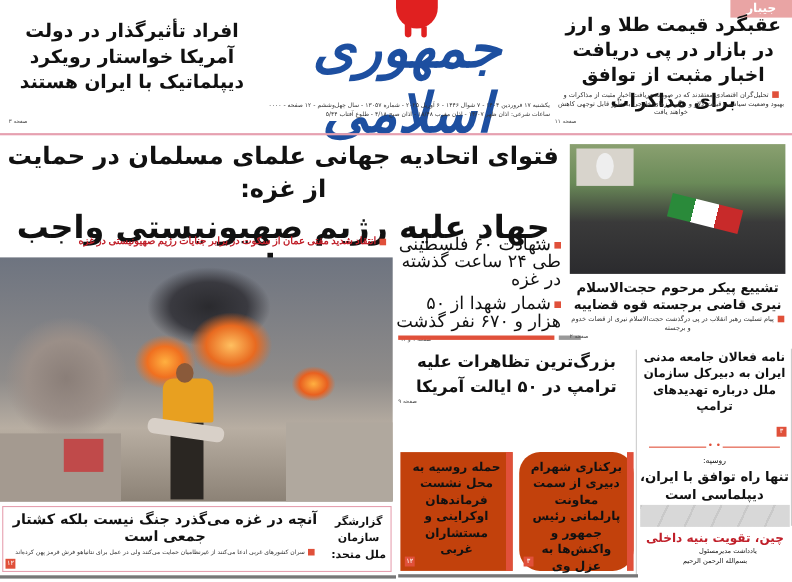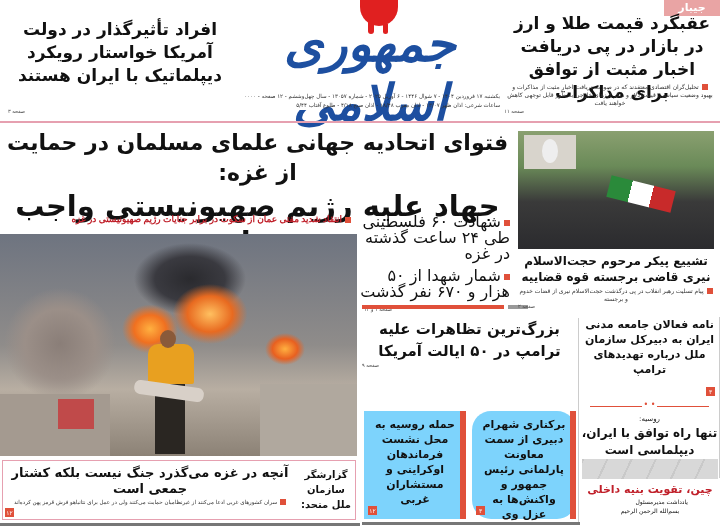--- a/index.html
+++ b/index.html
@@ -80,21 +80,21 @@
 
   
   #right-col { left: 580px; top: 317px; width: 140px; border-right: 1px solid #ccc; }
   #right-col .hl { font-size: 11px; font-weight: bold; line-height: 15px; text-align: center; }
   #right-col .divider { position: relative; height: 1px; background: #e0503a; margin: 8px 10px; }
   #right-col .divider::after { content: "• •"; position: absolute; left: 50%; top: -6px; transform: translateX(-50%); color: #e0503a; font-size: 8px; background: #fff; padding: 0 2px; }
   #right-col .kicker { font-size: 7px; text-align: center; margin-bottom: 2px; }
   #right-col .hl2 { font-size: 12px; font-weight: bold; line-height: 17px; text-align: center; }
 
   
-  .graybox { background: #7dd3fc; position: absolute; }
+  .graybox { background: #c2410c; position: absolute; }
   .graybox .stripe { position: absolute; right: 0; top: 0; width: 6px; height: 100%; background: #e0503a; }
   .graybox .txt { font-size: 11px; font-weight: bold; line-height: 15px; text-align: center; padding: 6px 10px 0 10px; }
   .graybox .pgbox { position: absolute; left: 4px; bottom: 4px; }
   #box-russia { left: 364px; top: 411px; width: 102px; height: 108px; }
   #box-dabiri { left: 472px; top: 411px; width: 104px; height: 108px; border-radius: 19px; }
   .bottomline { left: 362px; top: 522px; width: 218px; height: 3px; background: #777; }
 
   
   #un-report { left: 2px; top: 460px; width: 354px; height: 60px; border: 1px solid #e6a0b0; }
   #un-report .label { position: absolute; right: 4px; top: 6px; width: 50px; font-size: 10px; font-weight: bold; line-height: 15px; text-align: center; }

